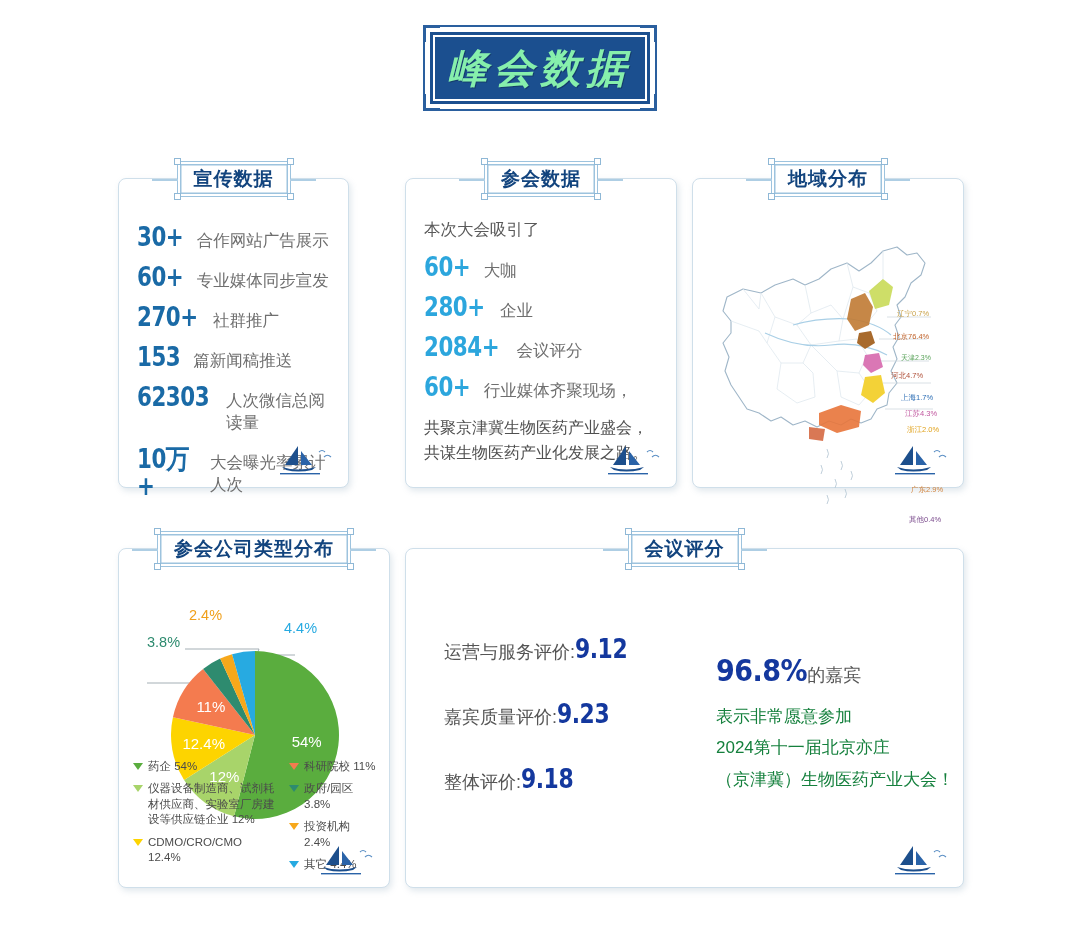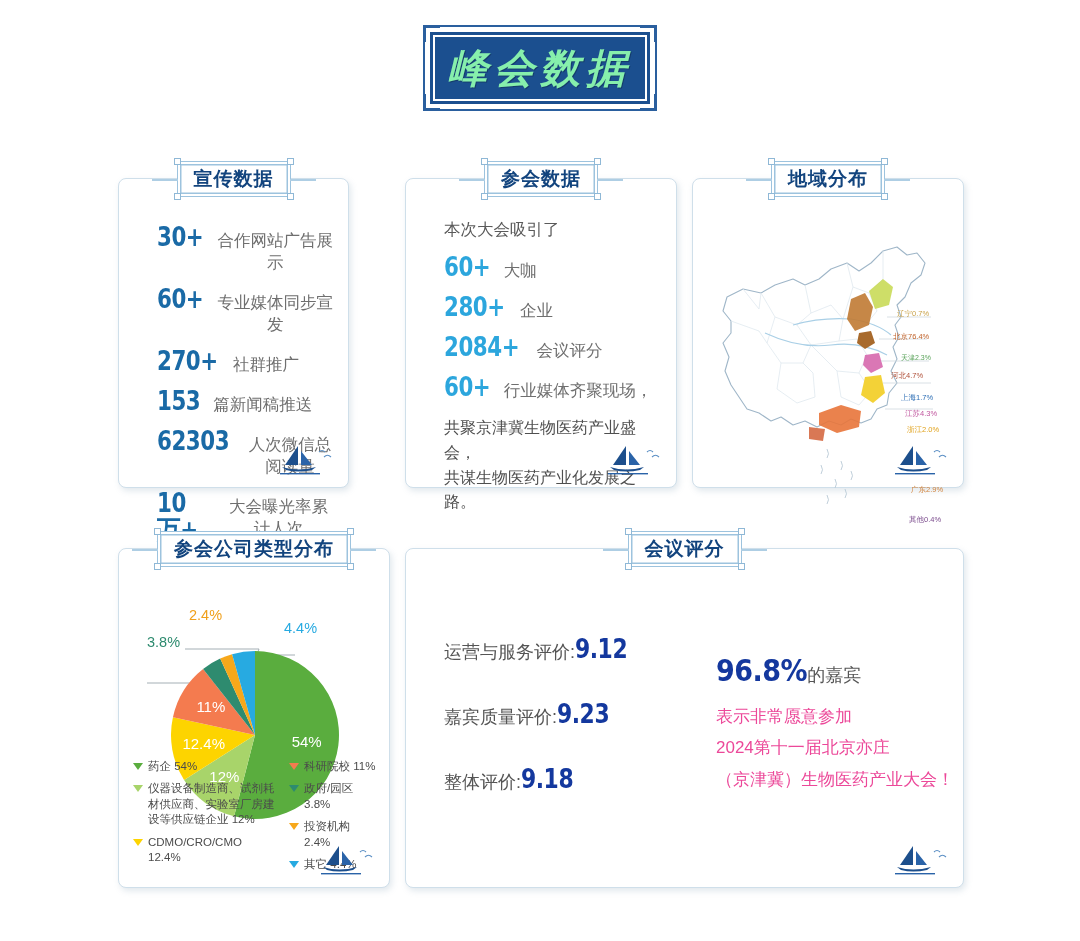--- a/index.html
+++ b/index.html
@@ -75,29 +75,29 @@
   }
   .ch-tick.tl { left: -4px; top: -4px; }
   .ch-tick.tr { right: -4px; top: -4px; }
   .ch-tick.bl { left: -4px; bottom: -4px; }
   .ch-tick.br { right: -4px; bottom: -4px; }
 
   
   .boat { position: absolute; right: 14px; bottom: 10px; width: 56px; height: 34px; }
 
   
-  .stat-list { position: absolute; left: 38px; top: 44px; right: 14px; }
+  .stat-list { position: absolute; left: 18px; top: 44px; right: 14px; }
   .stat-row { display: flex; align-items: baseline; margin-bottom: 11px; }
   .stat-num {
     font-weight: bold; font-size: 27px; line-height: 1;
     font-family: "DejaVu Sans Condensed", "Liberation Sans Narrow", "Liberation Sans", sans-serif;
     transform: scaleX(.88); transform-origin: left center;
     letter-spacing: -0.5px;
   }
-  .stat-lab { font-size: 16.5px; color: #6f6f6f; margin-left: 7px; text-align: center; }
+  .stat-lab { font-size: 16.5px; color: #6f6f6f; margin-left: 7px; }
   .c1 .stat-num { color: #1a6aa6; }
   .c2 .stat-num { color: #2ca6dd; }
 
   .lead-text { font-size: 16.5px; color: #5a5a5a; margin-bottom: 12px; }
   .tail-text { font-size: 16px; color: #4f4f4f; line-height: 1.55; margin-top: 14px; }
 
   
   .mapwrap { position: absolute; left: 8px; top: 34px; width: 272px; height: 300px; }
 
   
@@ -123,21 +123,21 @@
     transform: scaleX(.9); display: inline-block; transform-origin: left center;
     letter-spacing: -0.5px;
   }
   .quote { position: absolute; left: 310px; top: 104px; }
   .quote-head { font-size: 18px; color: #555; margin-bottom: 13px; }
   .quote-big {
     color: #14389e; font-weight: bold; font-size: 30px;
     font-family: "DejaVu Sans Condensed", "Liberation Sans Narrow", "Liberation Sans", sans-serif;
     letter-spacing: -0.5px;
   }
-  .quote-line { font-size: 17px; color: #ec4899; line-height: 1.85; }
+  .quote-line { font-size: 17px; color: #15803d; line-height: 1.85; }
 </style>
 </head>
 <body>
 
 <div id="page">
 
   <div class="title-plaque">
     <div class="tp-outline"></div>
     <span class="tp-corner tl"></span>
     <span class="tp-corner tr"></span>

